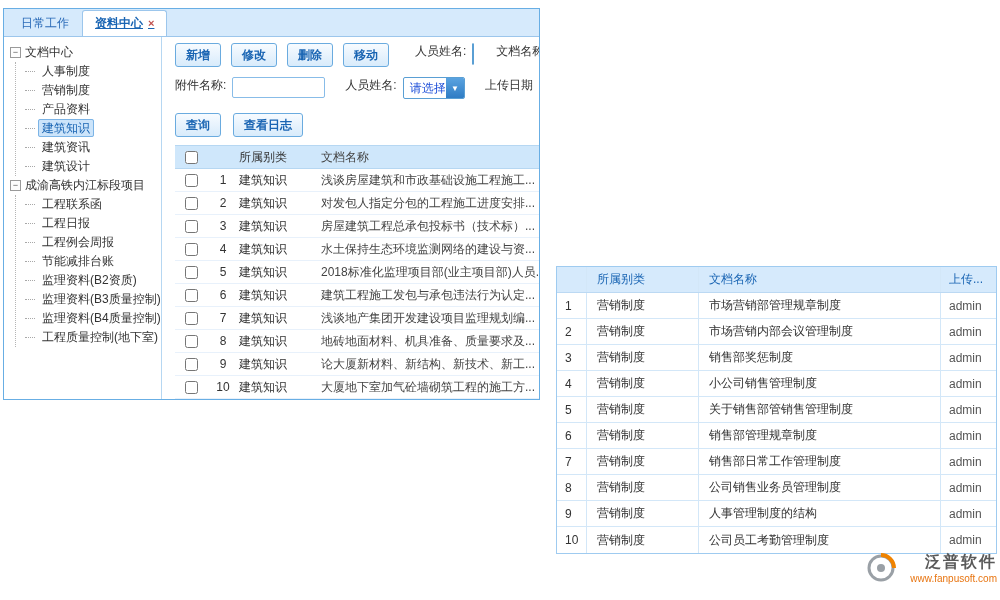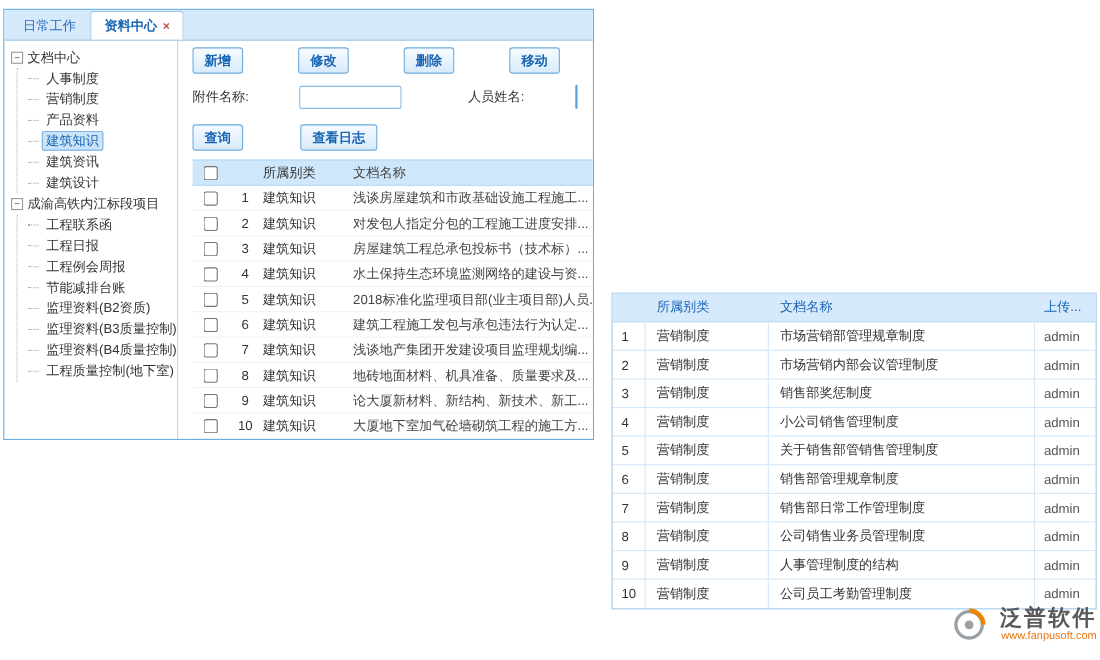--- a/index.html
+++ b/index.html
@@ -8,40 +8,40 @@
   .canvas { position:relative; width:992px; height:600px; background:#fff; }
 
   
   .window { position:absolute; left:3px; top:8px; width:537px; height:392px;
     border:1px solid #68aee4; background:#fff; overflow:hidden; }
   .tabbar { height:28px; background:#d6eafc; border-bottom:1px solid #9cc6ec;
     display:flex; align-items:flex-end; padding-left:4px; }
   .tab { height:26px; line-height:25px; padding:0 12px; color:#2a6bb8; cursor:default;
     border:1px solid transparent; border-bottom:none; white-space:nowrap; }
   .tab.active { background:#fff; border-color:#9cc6ec; border-radius:3px 3px 0 0;
-    color:#1a65b3; font-weight:bold; position:relative; }
+    color:#1a65b3; font-weight:bold; position:relative;text-decoration:underline; }
   .tab .close { color:#c0504d; font-weight:bold; margin-left:5px; font-size:11px; cursor:pointer; }
 
   .winbody { display:flex; height:363px; }
 
   
   .sidebar { width:158px; border-right:1px solid #b6d7f2; padding:6px 0 0 6px; overflow:hidden; }
   .tree-root { height:19px; line-height:19px; display:flex; align-items:center; white-space:nowrap; }
   .minusbox { display:inline-block; width:11px; height:11px; line-height:9px; text-align:center;
     border:1px solid #9a9a9a; background:#fdfdfd; color:#555; font-size:9px; margin-right:4px; cursor:pointer; }
   .tree-item { height:19px; line-height:19px; padding-left:22px; position:relative; white-space:nowrap; cursor:pointer; }
   .tree-item::before { content:""; position:absolute; left:9px; top:9px; width:10px; height:1px;
     border-top:1px dotted #a8a8a8; }
   .tree-item .lbl { padding:1px 3px; border:1px solid transparent; border-radius:2px; }
   .tree-item.selected .lbl { background:#cce4fa; border-color:#7cb4e6; color:#1a65b3; }
   .tree-children { border-left:1px dotted #b5b5b5; margin-left:5px; }
 
   
   .content { flex:1; padding:6px 0 0 13px; overflow:hidden; position:relative; }
-  .trow { display:flex; align-items:center; white-space:nowrap;gap:40px; }
+  .trow { display:flex; white-space:nowrap; }
   .btn { height:24px; padding:0 10px; margin-right:10px; border:1px solid #6aabdf; border-radius:3px;
     background:linear-gradient(#f7fbff,#d8ebfb); color:#1a65b3; font-weight:bold; font-size:12px; cursor:pointer; }
   .btn.wide { margin-right:12px; }
   .flabel { color:#333; margin-right:6px; }
   .select { display:inline-flex; width:78px; height:22px; border:1px solid #5a9fd4; border-radius:2px;
     background:#fff; align-items:center; cursor:pointer; overflow:hidden; }
   .select .val { flex:1; padding-left:6px; color:#1d4ed8; }
   .select .arr { width:18px; height:100%; background:linear-gradient(#5aa3e0,#2f7cc4); color:#fff;
     font-size:8px; display:flex; align-items:center; justify-content:center; }
   .tinput { width:93px; height:21px; border:1px solid #88bce8; border-radius:2px; padding:0 4px; font-size:12px; }
@@ -69,21 +69,21 @@
     display:flex; align-items:center; }
   .t2c-name { width:242px; flex:none; padding-left:10px; border-right:1px solid #d3e7f8; height:100%;
     display:flex; align-items:center; overflow:hidden; white-space:nowrap; }
   .t2c-up { flex:1; padding-left:8px; height:100%; display:flex; align-items:center;
     overflow:hidden; white-space:nowrap; color:#555; }
   .t2-head .t2c-num, .t2-head .t2c-cat, .t2-head .t2c-name, .t2-head .t2c-up { color:#1a65b3; }
 
   
   .logo { position:absolute; left:866px; top:551px; width:131px; display:flex; align-items:center; }
   .logo-texts { margin-left:6px; text-align:right; flex:1; }
-  .logo-name { font-size:20px; font-weight:bold; color:#595959; letter-spacing:2px; line-height:22px; }
+  .logo-name { font-size:16px; font-weight:bold; color:#595959; letter-spacing:2px; line-height:22px; }
   .logo-url { font-size:10px; color:#e87511; line-height:12px; }
 </style>
 </head>
 <body>
 
 <div class="canvas">
 
   <div class="window">
     <div class="tabbar">
       <div class="tab">日常工作</div>

